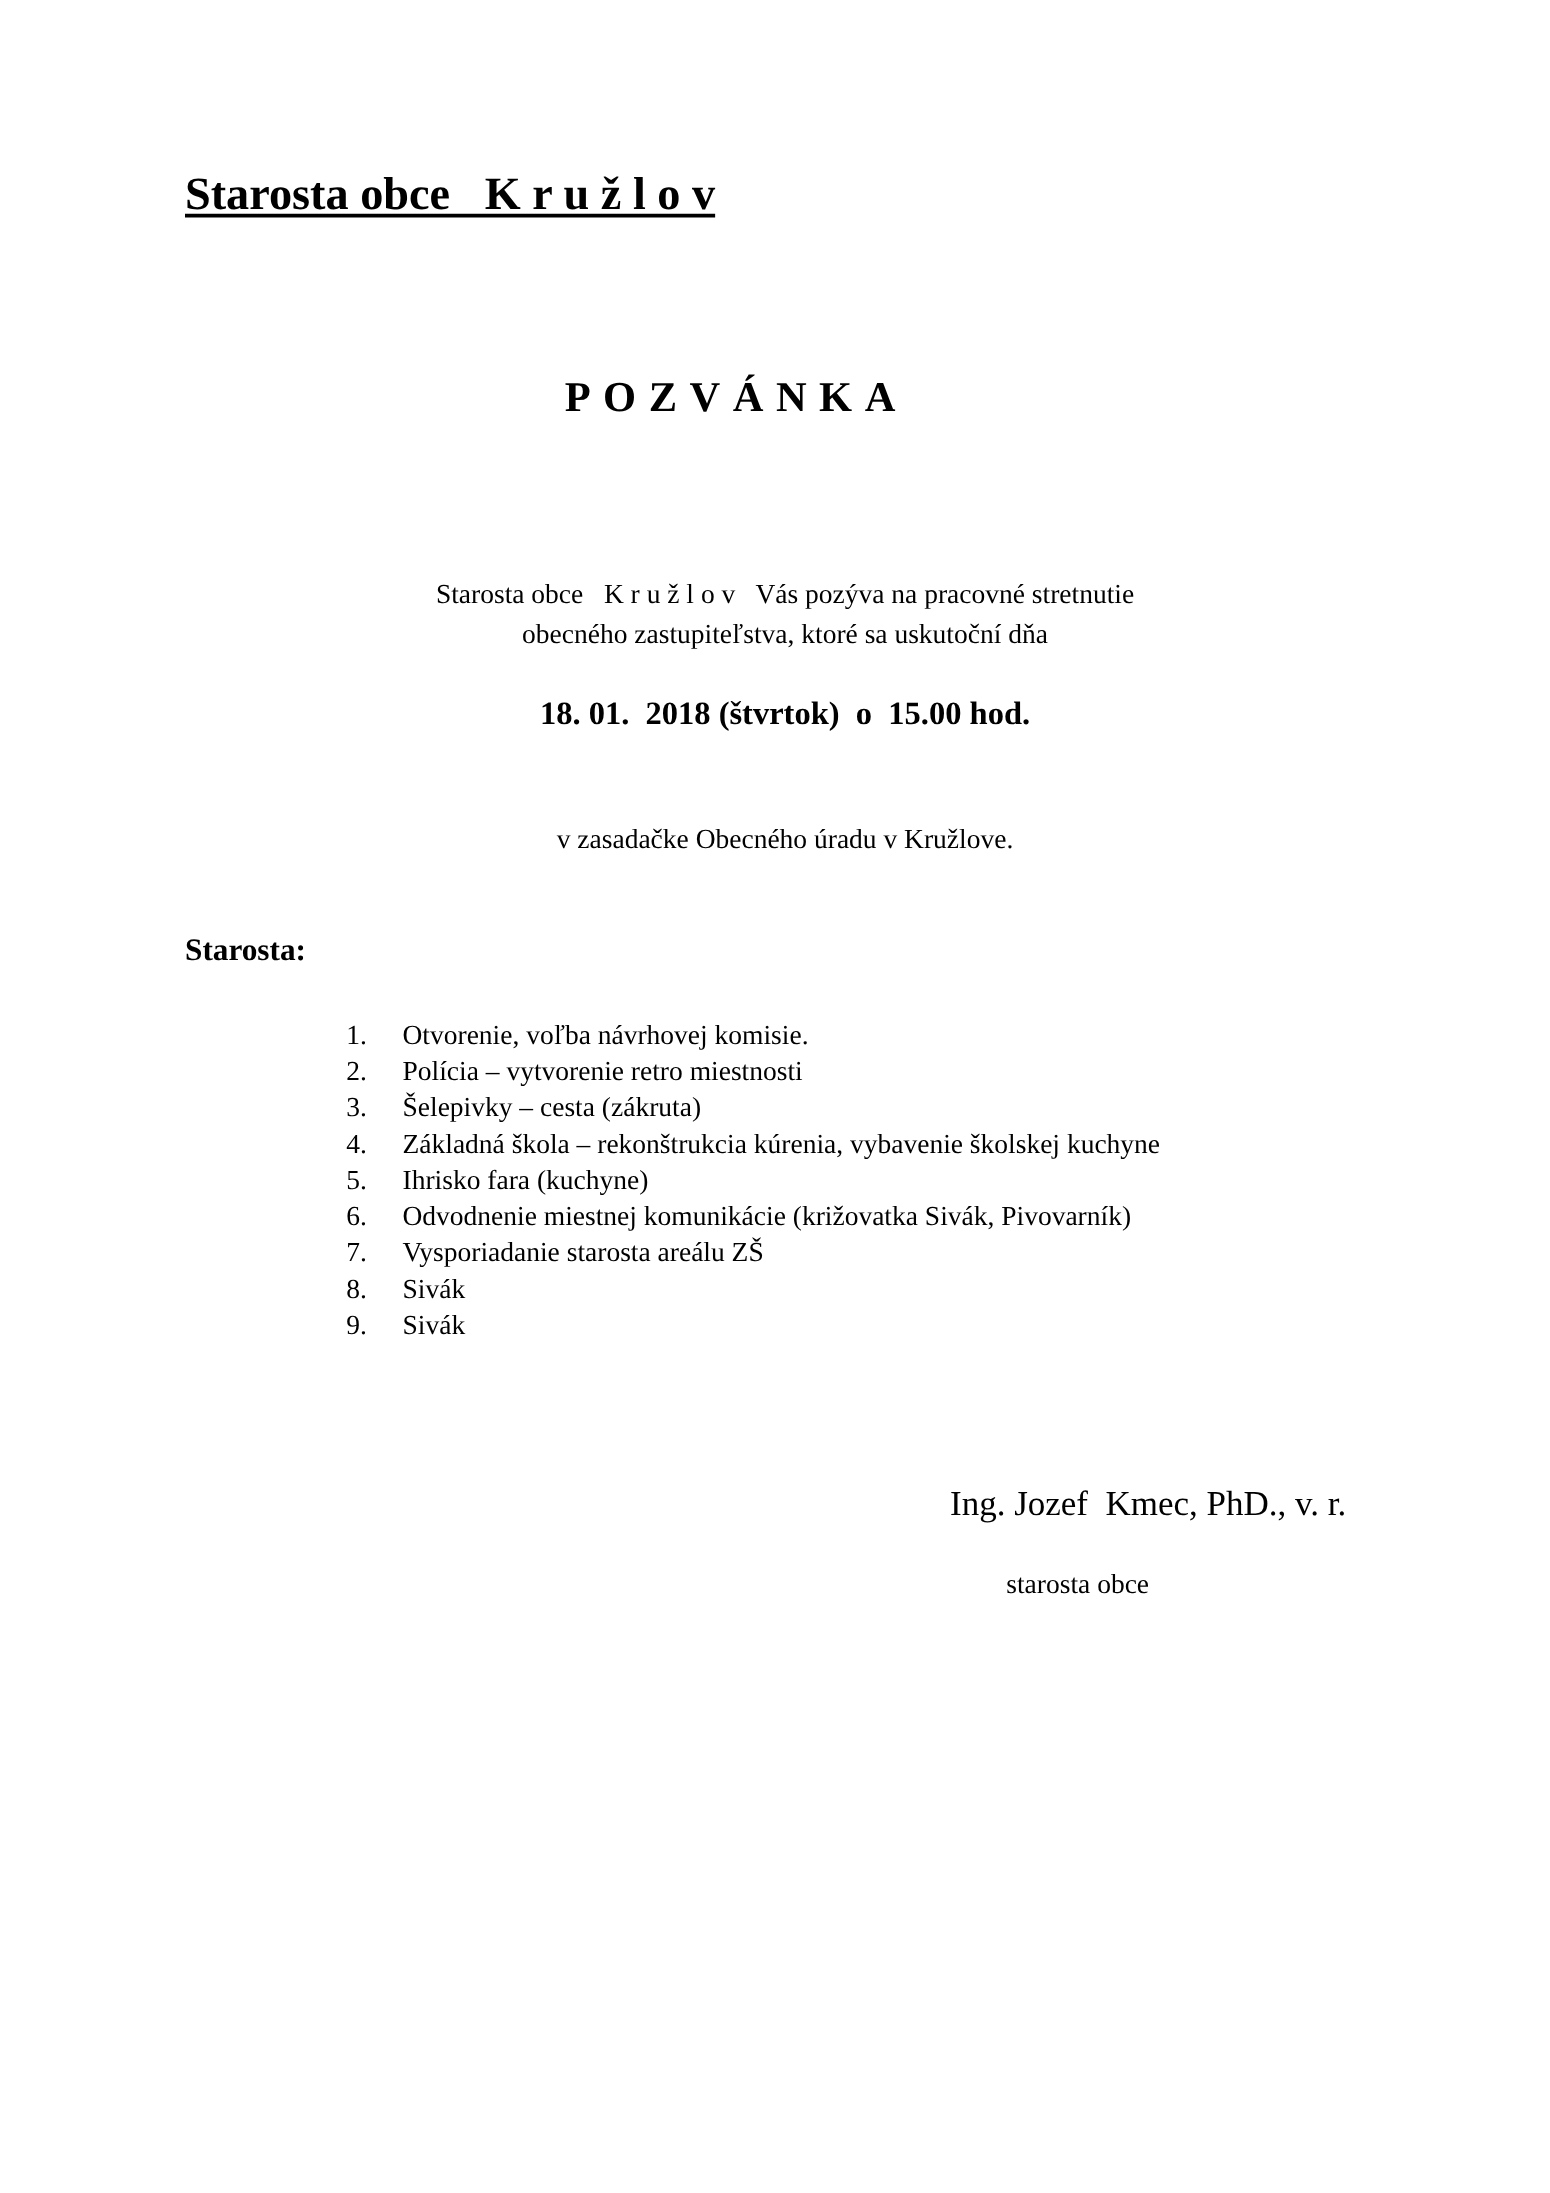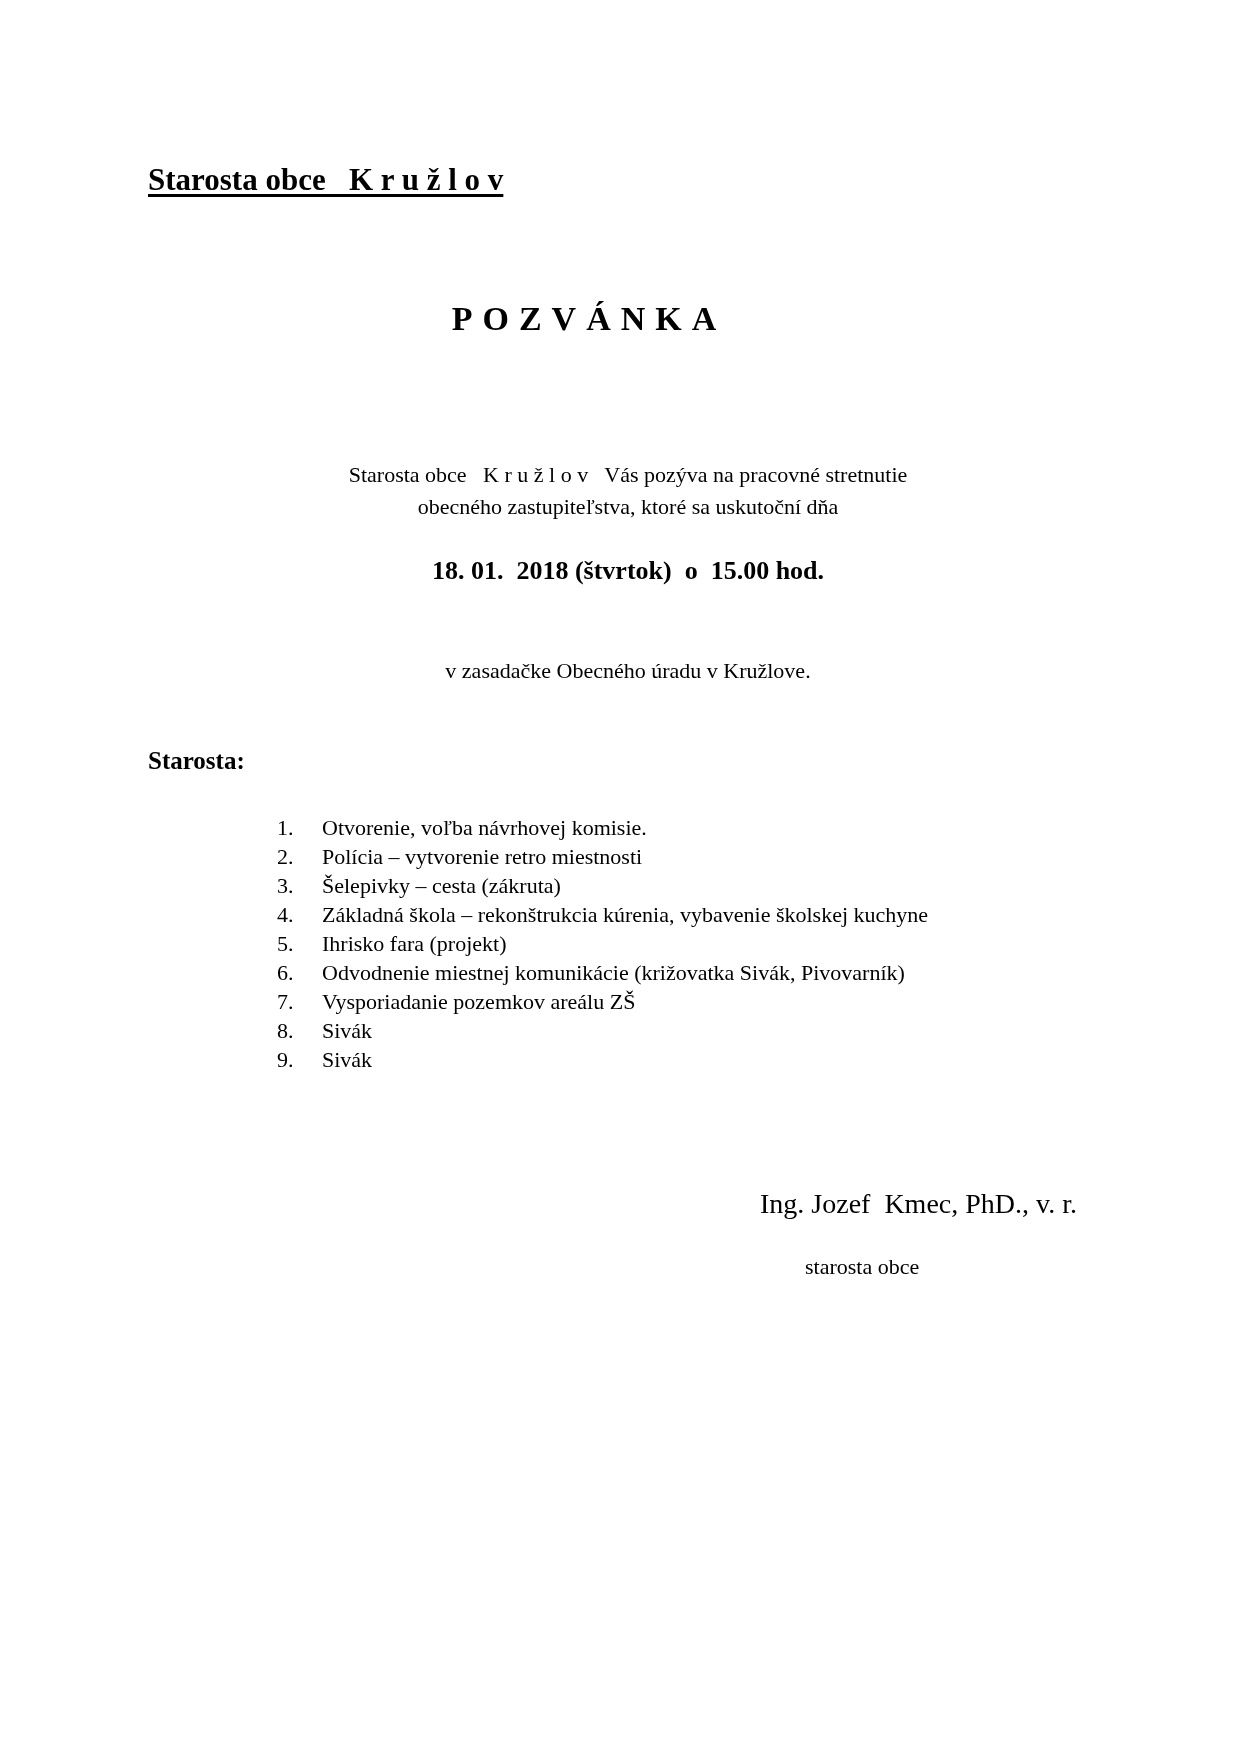--- a/index.html
+++ b/index.html
@@ -1,19 +1,19 @@
 <!DOCTYPE html>
 <html><head>
 <meta charset="utf-8">
 <style>
   html, body { margin: 0; padding: 0; background: #ffffff; }
   body { width: 1240px; height: 1754px; position: relative; overflow: hidden;
          font-family: "Liberation Serif", "DejaVu Serif", serif; color: #000; }
   .abs { position: absolute; white-space: pre; }
-  .header { left: 148px; top: 162px; font-size: 31px; font-weight: bold;
+  .header { left: 148px; top: 134px; font-size: 37px; font-weight: bold;
             text-decoration: underline; text-decoration-thickness: 3px; text-underline-offset: 4px; }
   .title { left: 0; width: 1168px; text-align: center; top: 300px; font-size: 34px; font-weight: bold;
            letter-spacing: 10px; padding-left: 10px; box-sizing: border-box; }
   .center-line { left: 0; width: 1240px; text-align: center; font-size: 22px; }
   .intro1 { top: 462px; left: 8px; }
   .intro2 { top: 494px; left: 8px; }
   .date { top: 556px; font-size: 26px; font-weight: bold; left: 8px; }
   .place { top: 658px; left: 8px; }
   .program-label { left: 148px; top: 747px; font-size: 25px; font-weight: bold; }
   .agenda { position: absolute; left: 0; top: 813px; margin: 0; padding: 0; list-style: none; }
@@ -51,29 +51,29 @@
   <li>
       <span class="num">3.</span>
       <span class="txt">Šelepivky – cesta (zákruta)</span>
     </li>
   <li>
       <span class="num">4.</span>
       <span class="txt">Základná škola – rekonštrukcia kúrenia, vybavenie školskej kuchyne</span>
     </li>
   <li>
       <span class="num">5.</span>
-      <span class="txt">Ihrisko fara (projekt)</span>
+      <span class="txt">Ihrisko fara (kuchyne)</span>
     </li>
   <li>
       <span class="num">6.</span>
       <span class="txt">Odvodnenie miestnej komunikácie (križovatka Sivák, Pivovarník)</span>
     </li>
   <li>
       <span class="num">7.</span>
-      <span class="txt">Vysporiadanie pozemkov areálu ZŠ</span>
+      <span class="txt">Vysporiadanie starosta areálu ZŠ</span>
     </li>
   <li>
       <span class="num">8.</span>
       <span class="txt">Sivák</span>
     </li>
   <li>
       <span class="num">9.</span>
       <span class="txt">Sivák</span>
     </li>
 </ul>

